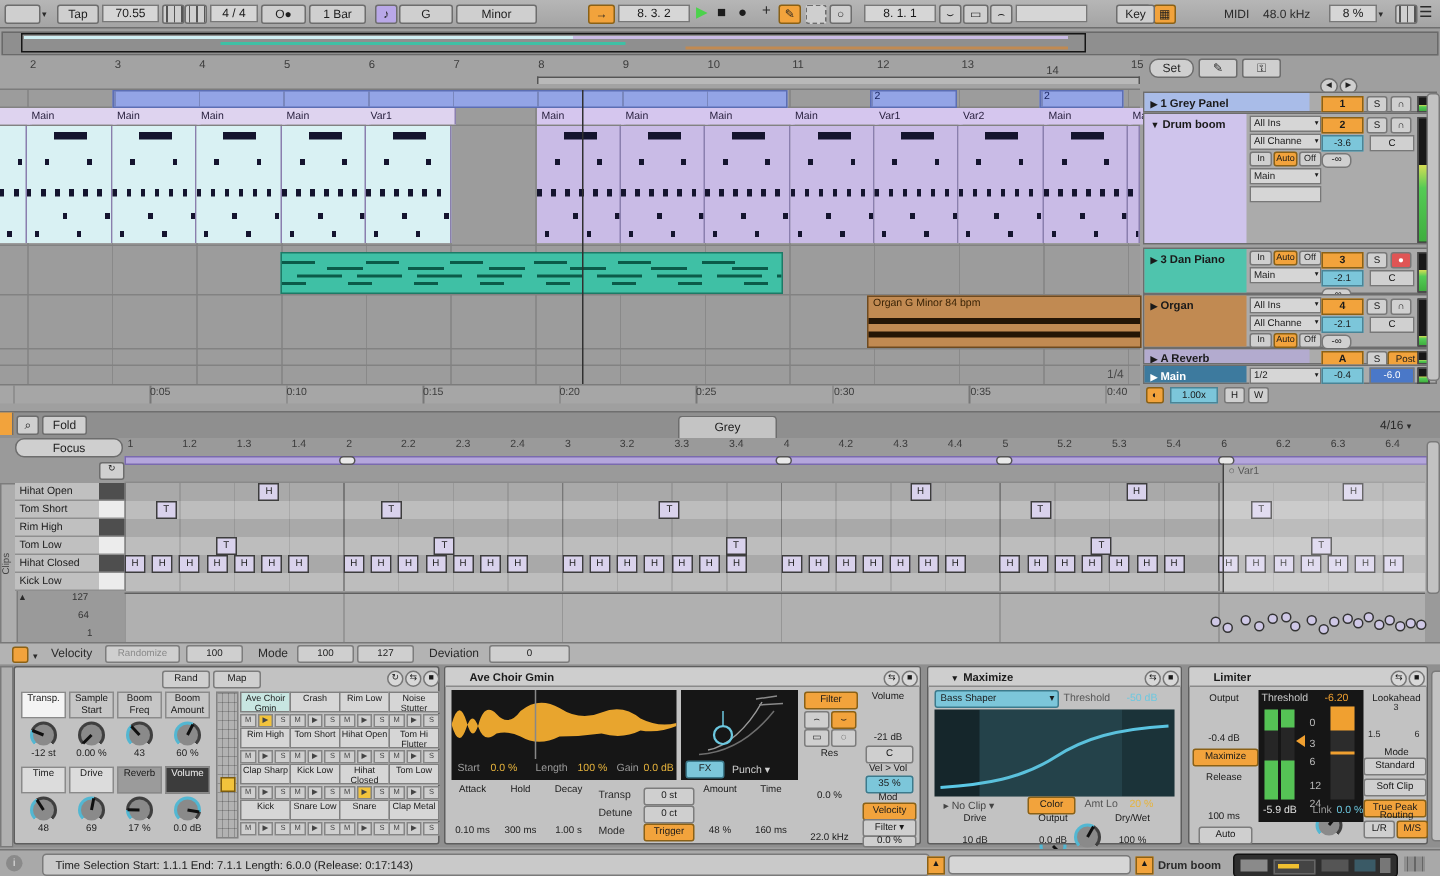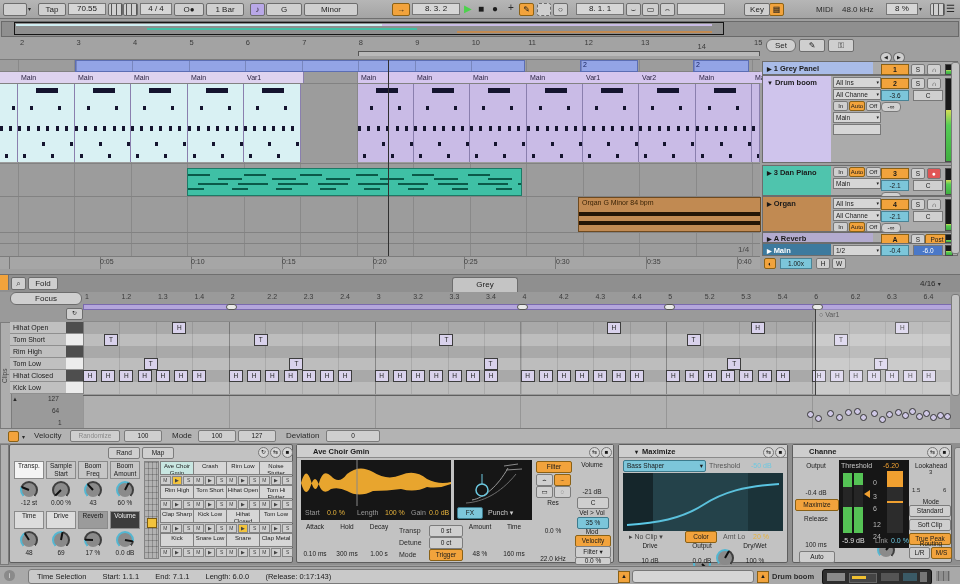--- a/index.html
+++ b/index.html
@@ -156,21 +156,21 @@
   .pon{background:#f2c33c !important}
   .blk{background:#161616;position:absolute}
   .dtxt{position:absolute;font-size:7px;color:#9a9a9a;white-space:nowrap}
   .dval{position:absolute;font-size:7px;color:#e6b33c;white-space:nowrap}
   .tealtxt{color:#6cc8e0 !important}
   .fbtn{position:absolute;height:10px;border:1px solid #7c7c7c;background:#cfcfcf;font-size:6.5px;
         line-height:10px;text-align:center;border-radius:2px}
   #statusbar{position:absolute;left:0;top:566px;width:960px;height:18px;background:#a9a9a9;border-top:1px solid #747474}
   #status-box{position:absolute;left:28px;top:2px;width:582px;height:13px;background:#c9c9c9;border:1px solid #7a7a7a;
               border-radius:3px;font-size:7.5px;line-height:13px;padding-left:8px}
-  #status-box span{margin-right:14px}
+  #status-box span{}
   .tri{position:absolute;top:4px;width:10px;height:10px;background:#f2a33c;border:1px solid #8a6116;
        font-size:6px;line-height:9px;text-align:center}
   .scrl{position:absolute;left:951px;width:7px;background:#c2c2c2;border:1px solid #7a7a7a;border-radius:3px}
 </style>
 </head>
 <body>
 
 <div id="app">
 
   <div id="topbar">
@@ -905,21 +905,21 @@
           <div class="nd"></div>
         </div>
       <div class="kval a" style="left:66px;top:112px;width:34px">0.0 dB</div>
       <div class="klbl a" style="left:118px;top:97px;width:36px">Dry/Wet</div>
 
       <div class="kval a" style="left:118px;top:112px;width:36px">100 %</div>
     </div>
 
     <div class="dev" id="lim" style="left:792px;width:160px">
       <div class="led"></div>
-      <div class="dhead">Channe</div>
+      <div class="dhead">Limiter</div>
       <div class="dico" style="left:134px">⇆</div>
       <div class="dico" style="left:146px">■</div>
       <div class="klbl a" style="left:4px;top:17px;width:38px">Output</div>
       <div class="knob a" style="left: 14px; top: 25px; --nd: 190deg; --fl: 40.27777777777778%;">
           <div class="nd"></div>
         </div>
       <div class="kval a" style="left:4px;top:44px;width:38px">-0.4 dB</div>
       <div class="fbtn org" style="left:2px;top:54px;width:42px">Maximize</div>
       <div class="klbl a" style="left:4px;top:70px;width:38px">Release</div>
       <div class="knob a" style="left: 14px; top: 78px; --nd: 220deg; --fl: 48.61111111111111%;">

